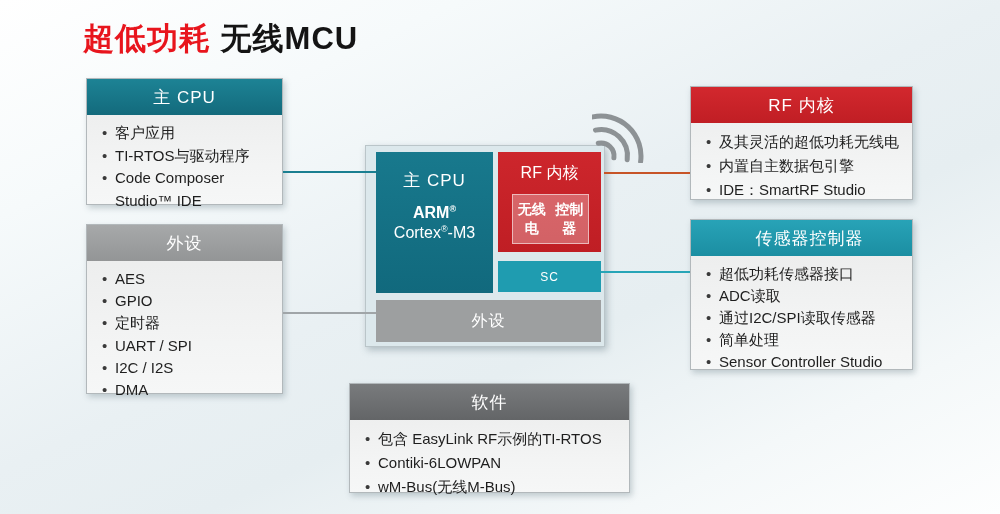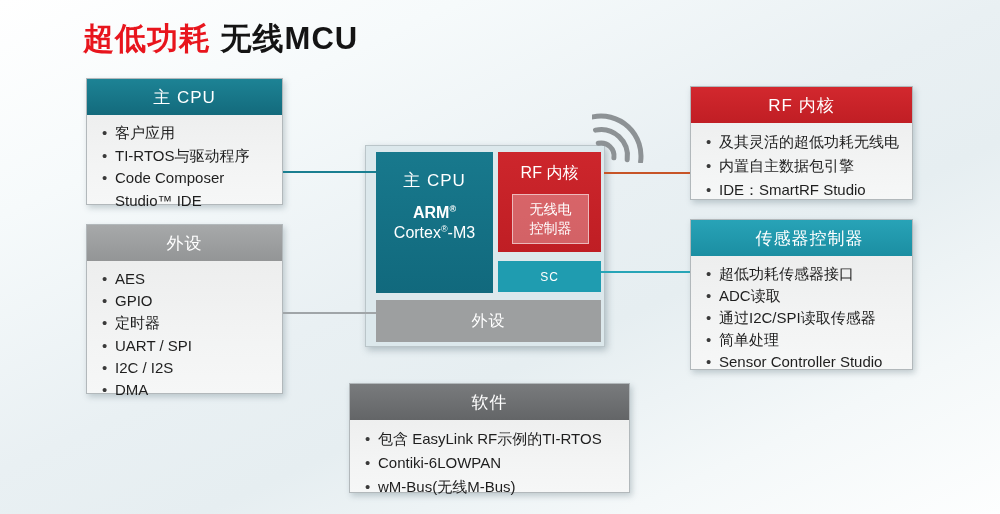--- a/index.html
+++ b/index.html
@@ -37,22 +37,22 @@
               background:linear-gradient(180deg,#18798d,#11697d); text-align:center; }
   .chip-cpu .t1 { margin-top:17px; font-size:17px; letter-spacing:1px; }
   .chip-cpu .t2 { margin-top:12px; font-size:16px;font-weight:bold; }
   .chip-cpu .t3 { margin-top:2px; font-size:16px; }
   .chip-cpu sup { font-size:9px; }
   .chip-rf { left:132px; top:6px; width:103px; height:100px;
              background:linear-gradient(180deg,#cd262c,#bf1e24); text-align:center; }
   .chip-rf .t1 { margin-top:11px; font-size:16px; }
   .radio-box { position:absolute; left:14px; top:42px; width:75px; height:48px;
                background:rgba(255,255,255,0.30); border:1px solid rgba(255,255,255,0.55);
-               display:flex; flex-direction:column; align-items:center; justify-content:center;
-               font-size:14px; line-height:19px; }
+               display:flex; flex-direction:row; align-items:center; justify-content:center;
+               font-size:14px; line-height:19px;font-weight:bold; }
   .chip-sc { left:132px; top:115px; width:103px; height:31px; background:#1f9cb0;
              display:flex; align-items:center; justify-content:center; font-size:12px; letter-spacing:1px; }
   .chip-periph { left:10px; top:154px; width:225px; height:42px; background:#9d9fa0;
                  display:flex; align-items:center; justify-content:center; font-size:16px; letter-spacing:1px; }
   
   .connector { position:absolute; height:2px; z-index:1; }
   #connector-cpu     { left:283px; top:171px; width:93px; background:#1a7f91; }
   #connector-periph  { left:283px; top:312px; width:93px; background:#a0a5a8; }
   #connector-rf      { left:604px; top:172px; width:86px; background:#c75427; }
   #connector-sensor  { left:601px; top:271px; width:89px; background:#27a5b7; }

